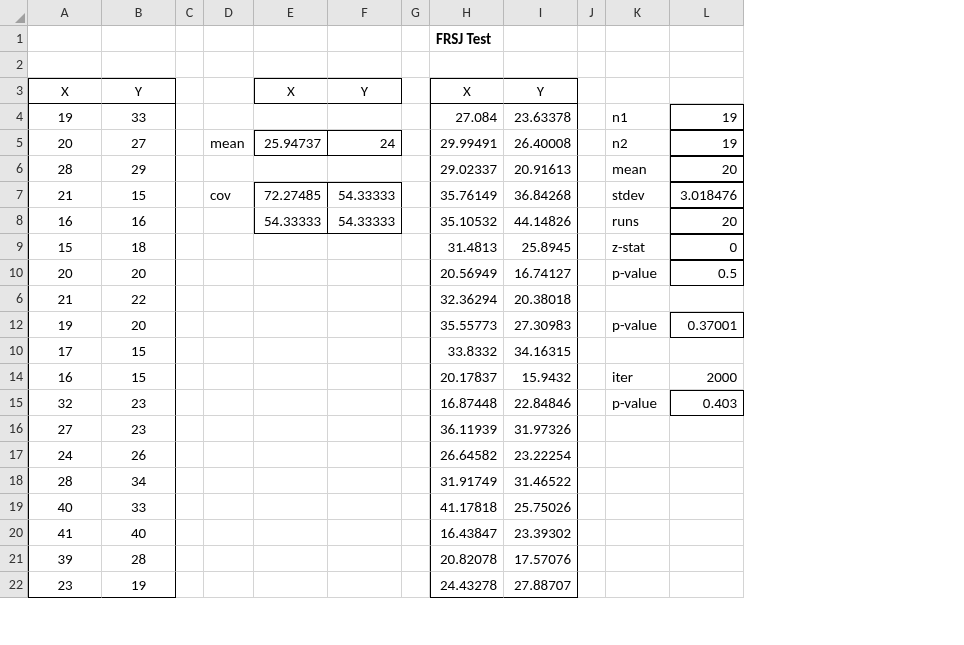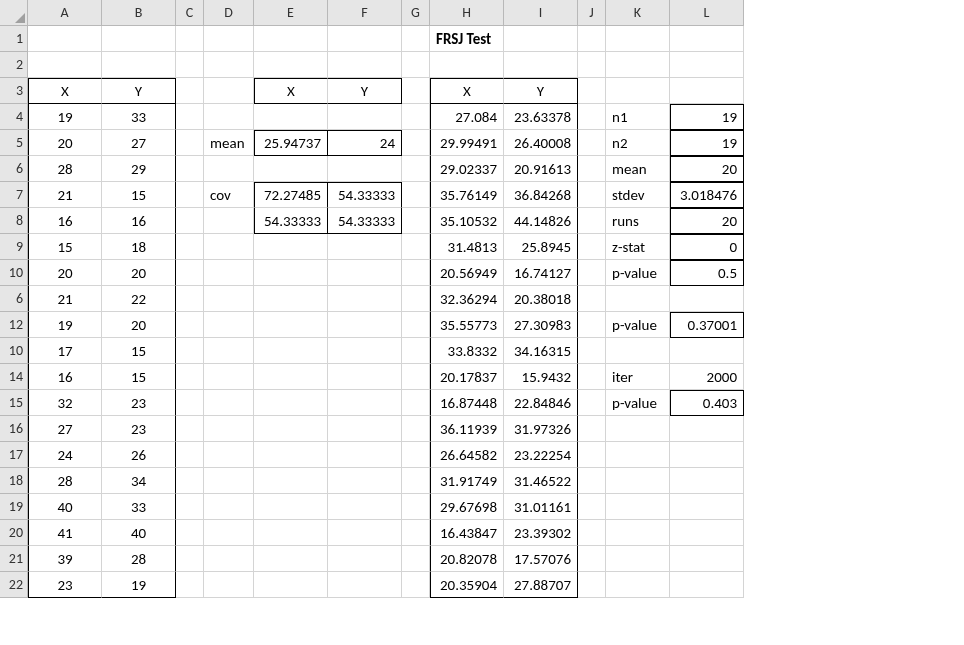--- a/index.html
+++ b/index.html
@@ -311,22 +311,22 @@
     <div class="cell gridline"></div>
     <div class="cell gridline"></div>
     <div class="cell rowhdr">19</div>
     <div class="cell gridline bl ctr">40</div>
     <div class="cell gridline br ctr">33</div>
     <div class="cell gridline"></div>
     <div class="cell gridline"></div>
     <div class="cell gridline"></div>
     <div class="cell gridline"></div>
     <div class="cell gridline"></div>
-    <div class="cell gridline bl num">29.67698</div>
-    <div class="cell gridline br num">31.01161</div>
+    <div class="cell gridline bl num">41.17818</div>
+    <div class="cell gridline br num">25.75026</div>
     <div class="cell gridline"></div>
     <div class="cell gridline"></div>
     <div class="cell gridline"></div>
     <div class="cell rowhdr">20</div>
     <div class="cell gridline bl ctr">41</div>
     <div class="cell gridline br ctr">40</div>
     <div class="cell gridline"></div>
     <div class="cell gridline"></div>
     <div class="cell gridline"></div>
     <div class="cell gridline"></div>
@@ -350,18 +350,18 @@
     <div class="cell gridline"></div>
     <div class="cell gridline"></div>
     <div class="cell rowhdr">22</div>
     <div class="cell gridline bl bb ctr">23</div>
     <div class="cell gridline br bb ctr">19</div>
     <div class="cell gridline"></div>
     <div class="cell gridline"></div>
     <div class="cell gridline"></div>
     <div class="cell gridline"></div>
     <div class="cell gridline"></div>
-    <div class="cell gridline bl bb num">20.35904</div>
+    <div class="cell gridline bl bb num">24.43278</div>
     <div class="cell gridline br bb num">27.88707</div>
     <div class="cell gridline"></div>
     <div class="cell gridline"></div>
     <div class="cell gridline"></div>
   </div>
 
 </body></html>

